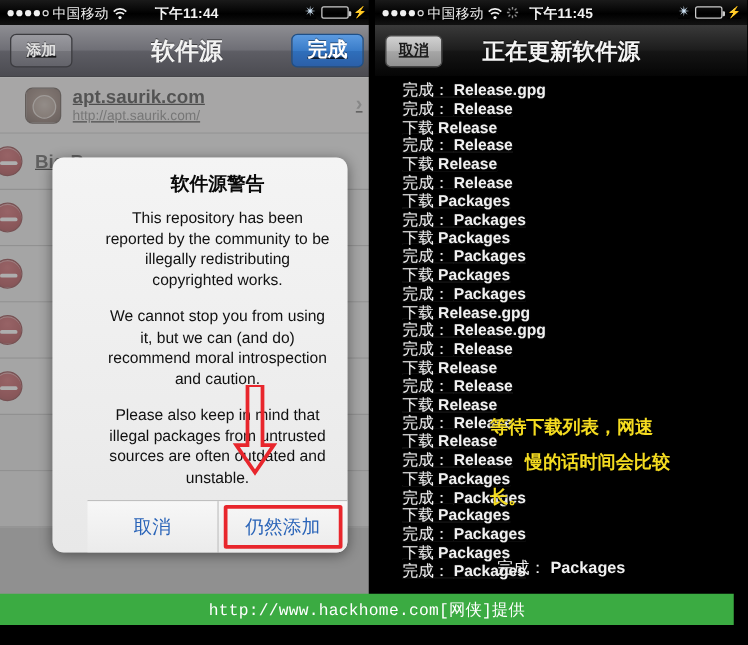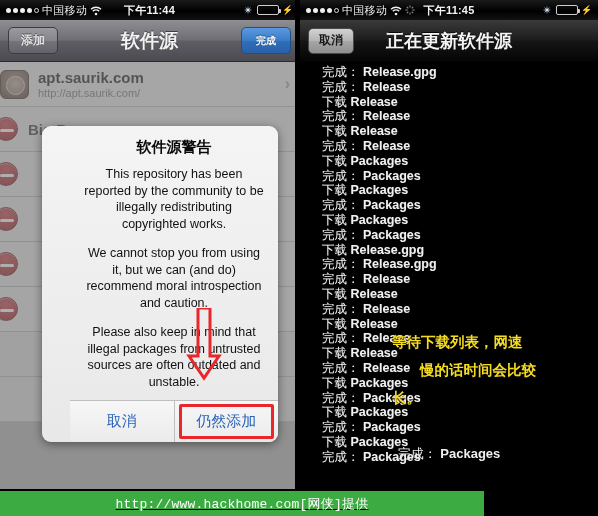--- a/index.html
+++ b/index.html
@@ -8,20 +8,21 @@
     font-family: "Liberation Sans", sans-serif;
     background: #000;
     overflow: hidden;
   }
   #root { position: relative; width: 598px; height: 516px; }
 
   
   .panel {
     position: absolute; top: 0; height: 491px;
     overflow: hidden;
+    text-decoration: underline;
   }
   #panel-left  { left: 0;   width: 299px; background: #b0b0b0; }
   #panel-right { left: 300px; width: 298px; background: #000; }
   .panel-gap {
     position: absolute; top: 0; left: 295px; width: 6px; height: 491px;
     background: #000;
   }
 
   
   .statusbar {
@@ -76,32 +77,32 @@
     background: linear-gradient(#9a9aa0 0%, #85858b 50%, #74747a 51%, #63636a 100%);
     color: #e2e2e2; font-size: 12px; font-weight: bold;
     display: flex; align-items: center; justify-content: center;
     text-shadow: 0 -1px 0 rgba(0,0,0,.45);
   }
   .btn-blue {
     position: relative; z-index: 2; margin-left: auto;
     min-width: 50px; height: 27px; padding: 0 12px;
     border: 1px solid #1f4f86; border-radius: 5px;
     background: linear-gradient(#5b9ae0 0%, #3a7cc8 50%, #2f6fbb 51%, #2b5fa8 100%);
-    color: #ffffff; font-size: 10px; font-weight: bold;
+    color: #ffffff; font-size: 16px; font-weight: bold;
     display: flex; align-items: center; justify-content: center;
     text-shadow: 0 -1px 0 rgba(0,0,0,.4);
   }
 
   
   .source-list { position: relative; background: #c8c8c8; }
   .src-row {
     position: relative; height: 45px;
     background: #eceaea;
     border-bottom: 1px solid #b9b9b9;
-    display: flex; align-items: center; padding-left: 0;
+    display: flex; align-items: center; padding-left: 20px;
   }
   .src-icon {
     width: 29px; height: 29px; border-radius: 6px; flex: 0 0 29px;
     background: radial-gradient(circle at 50% 38%, #9c8273 0%, #6d5248 62%, #4a342c 100%);
     border: 1px solid #3a2a24;
     position: relative;
   }
   .src-icon:before {
     content:""; position: absolute; left: 5px; top: 5px;
     width: 17px; height: 17px; border-radius: 50%;
@@ -229,23 +230,23 @@
     color: #f5dc20; font-size: 14.5px; font-weight: bold;
     line-height: 24px; z-index: 5;
     text-shadow: 0 1px 1px rgba(0,0,0,.9);
   }
   #note-line-1 { top: 268px; }
   #note-line-2 { top: 296px; margin-left: 28px; }
   #note-line-3 { top: 324px; }
 
   
   .watermark {
-    position: absolute; left: 0; bottom: 0; width: 484px; height: 25px;
+    position: absolute; left: 0; bottom: 16px; width: 587px; height: 25px;
     background: #3bab42;
-    display: flex; align-items: center; justify-content: center; text-decoration: underline;
+    display: flex; align-items: center; justify-content: center;
   }
   .watermark .wm-text {
     color: #ffffff; font-size: 13px; letter-spacing: .2px;
     font-family: "Liberation Mono", monospace;
   }
   .wm-sep { position: absolute; left:0; bottom: 25px; width: 598px; height: 2px; background: #000; }
 </style>
 </head>
 <body>
 

